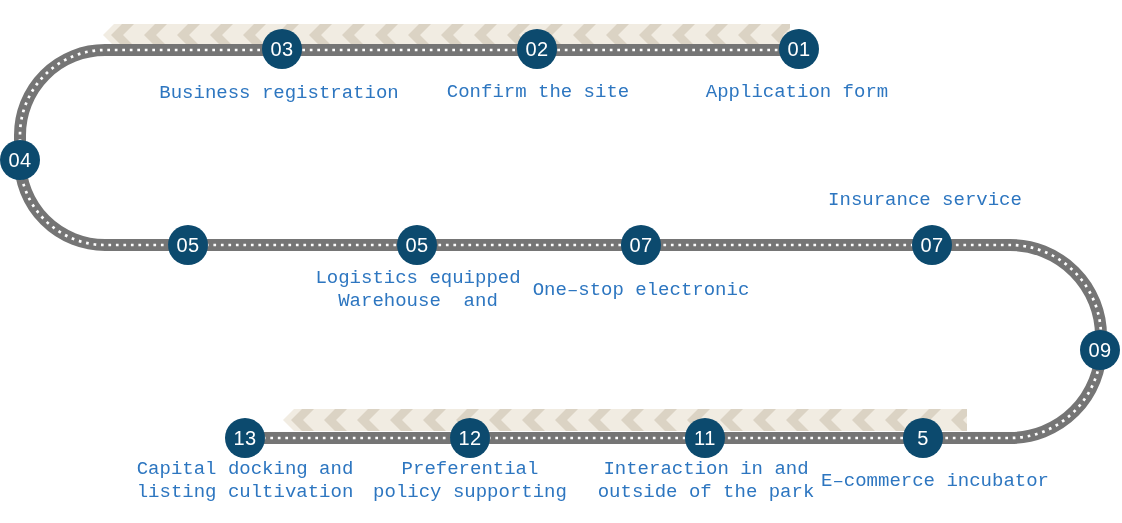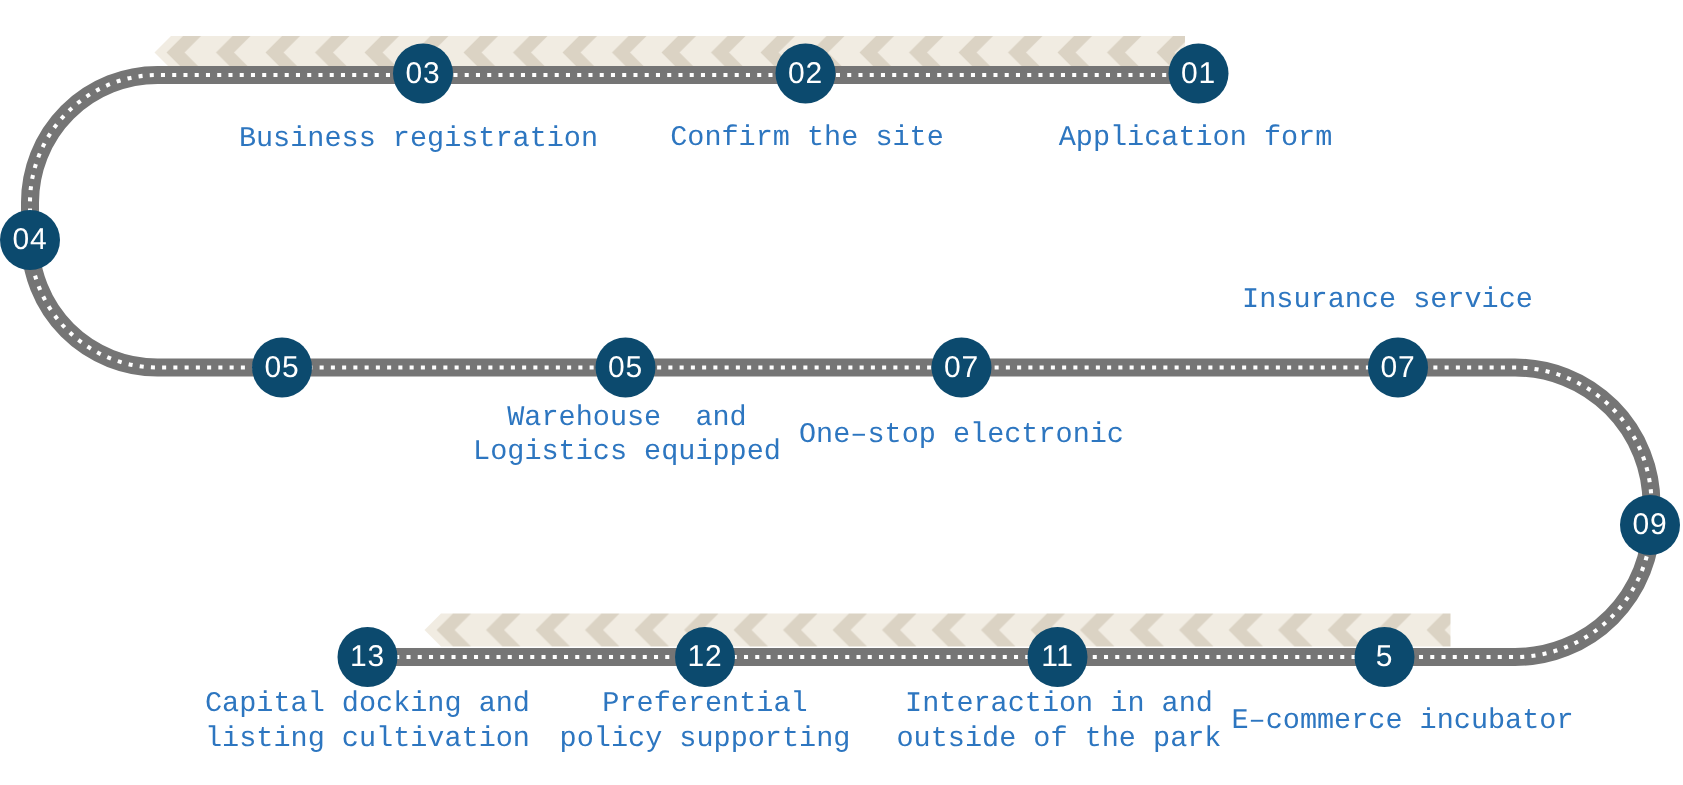--- a/index.html
+++ b/index.html
@@ -78,21 +78,21 @@
   <div class="node" style="left:470px;top:438px">
       <span>12</span>
     </div>
   <div class="node" style="left:245px;top:438px">
       <span>13</span>
     </div>
 
   <div class="label" style="left:797px;top:92px"><div>Application form</div></div>
   <div class="label" style="left:538px;top:92px"><div>Confirm the site</div></div>
   <div class="label" style="left:279px;top:93px"><div>Business registration</div></div>
-  <div class="label" style="left:418px;top:290px"><div>Warehouse  and</div><div>Logistics equipped</div></div>
+  <div class="label" style="left:418px;top:290px"><div>Logistics equipped</div><div>Warehouse  and</div></div>
   <div class="label" style="left:641px;top:290px"><div>One–stop electronic</div></div>
   <div class="label" style="left:925px;top:200px"><div>Insurance service</div></div>
   <div class="label" style="left:935px;top:481px"><div>E–commerce incubator</div></div>
   <div class="label" style="left:706px;top:481px"><div>Interaction in and</div><div>outside of the park</div></div>
   <div class="label" style="left:470px;top:481px"><div>Preferential</div><div>policy supporting</div></div>
   <div class="label" style="left:245px;top:481px"><div>Capital docking and</div><div>listing cultivation</div></div>
 
 </div>
 
 </body></html>

